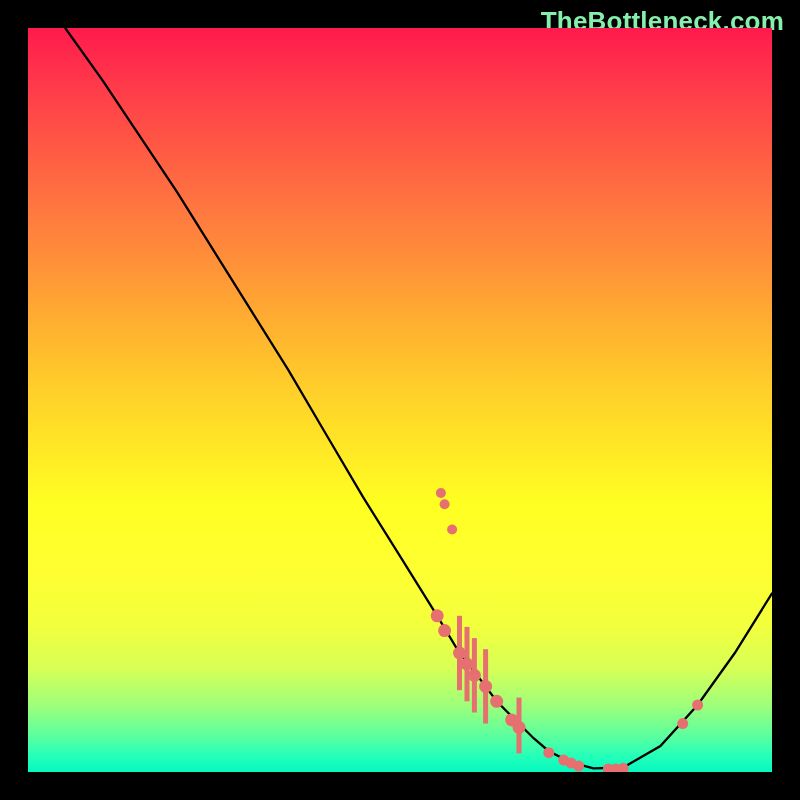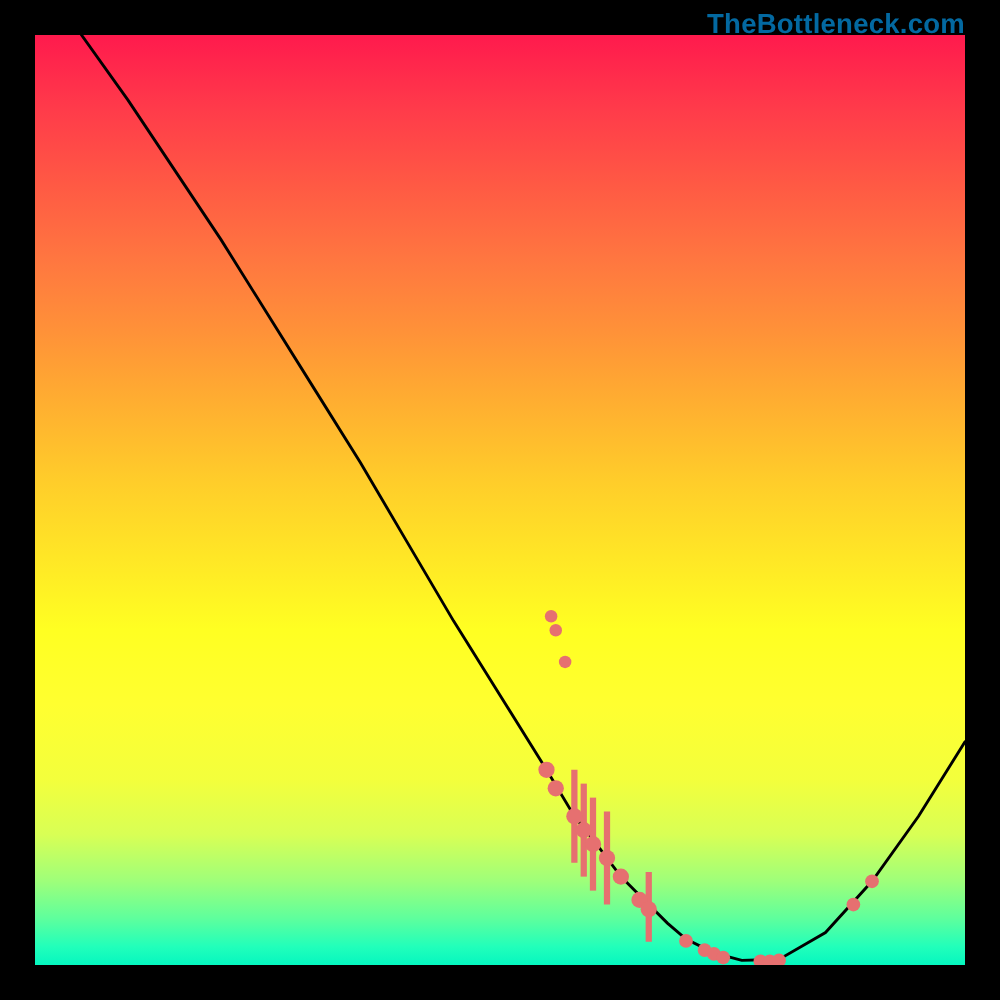--- a/index.html
+++ b/index.html
@@ -30,25 +30,25 @@
       #f3ff3c 80%,
       #d8ff55 86%,
       #9eff7a 91%,
       #5eff9d 95%,
       #22ffba 98%,
       #05f7c0 100%);
   }
   .watermark {
     position: absolute;
     top: 6px;
-    right: 28px;
+    right: 16px;
     font-family: Arial, Helvetica, sans-serif;
-    font-size: 22px;
+    font-size: 26px;
     font-weight: bold;
-    color: #0369a1;
+    color: #86efac;
     letter-spacing: 0.2px;
   }
   svg.curve {
     position: absolute;
     left: 0; top: 0;
     width: 744px; height: 744px;
     pointer-events: none;
   }
   .curve-path {
     fill: none;

